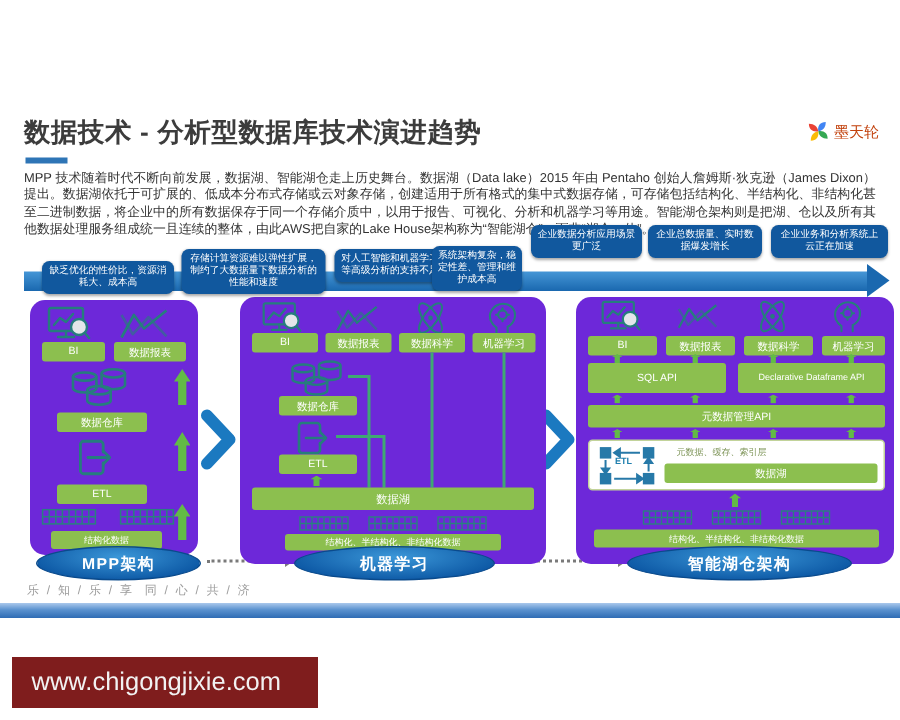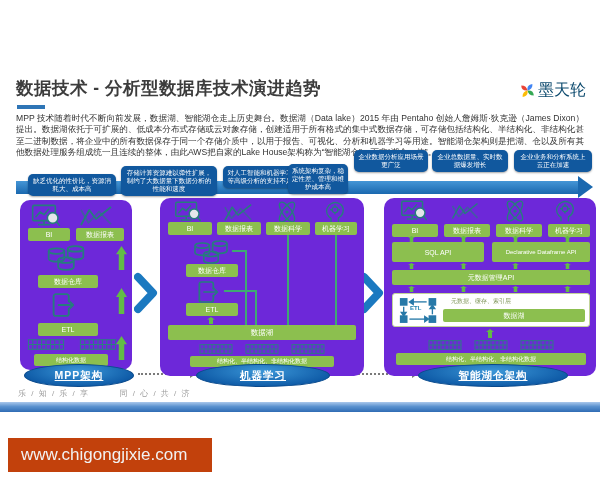--- a/index.html
+++ b/index.html
@@ -5,21 +5,21 @@
   html,body{margin:0;padding:0;background:#fff;}
   .screen{position:relative;width:600px;height:480px;background:#ffffff;overflow:hidden;
           font-family:"Liberation Sans","DejaVu Sans",sans-serif;}
   
   .tg{position:absolute;top:11px;right:0;width:146px;height:29px;background:#3f3f3f;color:#fff;
       font-size:19px;line-height:29px;padding-left:11px;box-sizing:border-box;letter-spacing:.5px;}
   
   .title{position:absolute;left:16px;top:76px;margin:0;font-size:17.5px;font-weight:bold;color:#3c3c3c;letter-spacing:.5px;}
   .title-underline{position:absolute;left:17px;top:105px;width:28px;height:4px;background:#2e75b6;}
   .logo{position:absolute;right:14px;top:80px;display:flex;align-items:center;gap:3px;}
-  .logo-text{font-size:16px;color:#0c4a6e;}
+  .logo-text{font-size:10px;color:#c2410c;}
   .logo-ic{width:15px;height:15px;}
   
   .intro{position:absolute;left:16px;top:113px;width:568px;margin:0;font-size:8.6px;line-height:11.4px;
          color:#333;text-align:justify;}
   
   .band{position:absolute;left:16px;top:181px;width:562px;height:13px;
         background:linear-gradient(180deg,#4596d6 0%,#1a68af 100%);}
   .band-tip{position:absolute;left:578px;top:176px;width:0;height:0;
         border-top:11px solid transparent;border-bottom:11px solid transparent;border-left:15px solid #1a68af;}
   .callout{position:absolute;background:#11589e;color:#fff;border-radius:5px;font-size:6.5px;line-height:8px;
@@ -33,31 +33,31 @@
   .gbox.sm{font-size:6px;}
   .gbox.two{font-size:6px;line-height:7px;white-space:normal;text-align:center;}
   .vln{position:absolute;width:1.5px;background:#3fa873;}
   .hln{position:absolute;height:1.5px;background:#3fa873;}
   .whitebox{position:absolute;background:#fff;border:1px solid #c2d39a;border-radius:3px;box-sizing:border-box;}
   .meta-txt{position:absolute;font-size:6px;color:#7d9457;white-space:nowrap;}
   .etl-mini-label{position:absolute;font-size:6px;color:#1f7fae;font-weight:bold;}
   
   .oval{position:absolute;border-radius:50%;color:#fff;font-weight:bold;font-size:10.5px;z-index:2;
         background:radial-gradient(ellipse at 50% 30%,#3b97d8 0%,#0e5aa6 75%);border:1px solid #0a4a8c;
-        display:flex;align-items:center;justify-content:center;letter-spacing:1px;text-decoration:underline;}
+        display:flex;align-items:center;justify-content:center;letter-spacing:1px;}
   .dots{position:absolute;height:0;border-top:2px dotted #7a7a7a;}
   .dots::after{content:"";position:absolute;right:-6px;top:-5px;
         border-top:4px solid transparent;border-bottom:4px solid transparent;border-left:6px solid #7a7a7a;}
   
   .slogan{position:absolute;left:18px;top:388px;font-size:8px;color:#9c9c9c;letter-spacing:1.5px;}
-  .slogan span + span{margin-left:30px;}
+  .slogan span + span{margin-left:7px;}
   .source{position:absolute;left:476px;top:372px;font-size:8px;color:#8a8a8a;}
   .bottom-bar{position:absolute;left:0;top:402px;width:600px;height:10px;
         background:linear-gradient(180deg,#aac8ec 0%,#5b92cf 45%,#2f6cb4 100%);}
-  .wm{position:absolute;left:8px;top:438px;width:204px;height:34px;background:#c2410c;color:#f2f2f2;
+  .wm{position:absolute;left:8px;top:438px;width:204px;height:34px;background:#7f1d1d;color:#f2f2f2;
         font-size:17px;line-height:34px;padding-left:13px;box-sizing:border-box;z-index:5;}
 </style>
 </head>
 <body>
 
 <svg width="0" height="0" style="position:absolute" aria-hidden="true">
   <defs>
     <symbol id="sym-monitor" viewBox="0 0 44 36">
       <g fill="none" stroke="#267d7d" stroke-width="2.4" stroke-linecap="round" stroke-linejoin="round">
         <rect x="2" y="2" width="34" height="23" rx="2"></rect>

